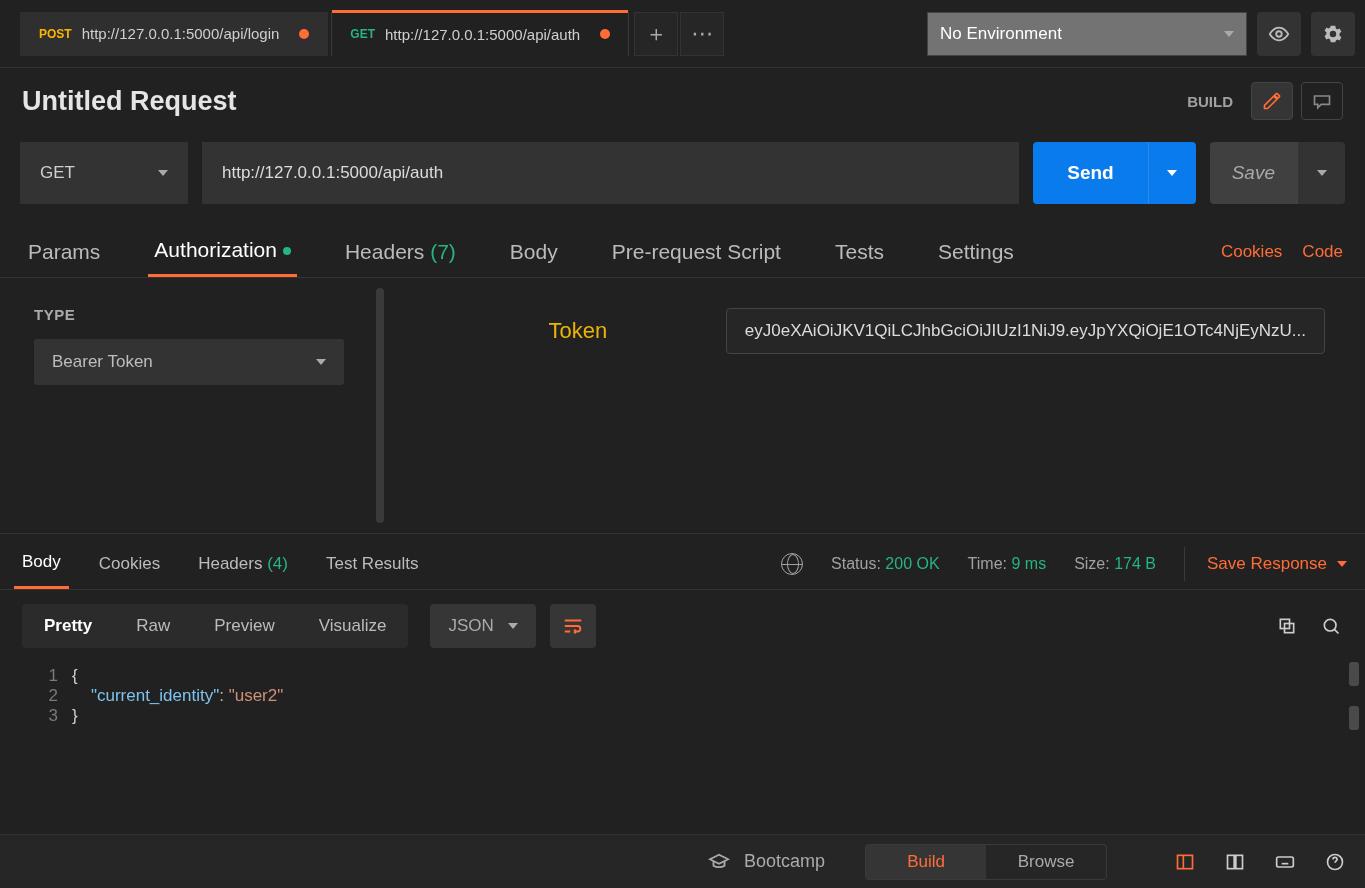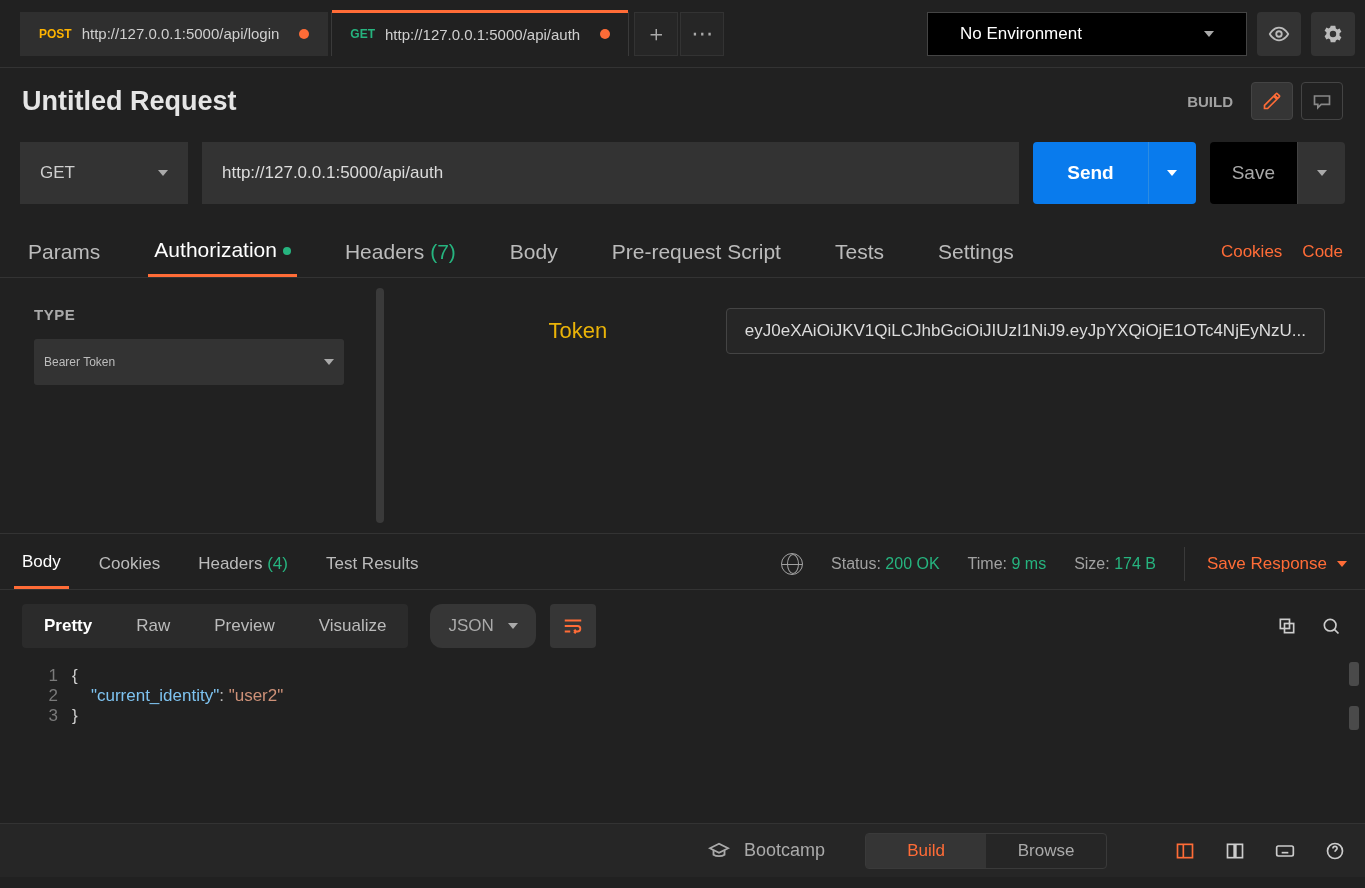--- a/index.html
+++ b/index.html
@@ -9,89 +9,89 @@
   .tabs { display: flex; align-items: center; margin-left: 20px; }
   .tab { height: 44px; background: #2f2f2f; border: 1px solid #3a3a3a; border-bottom: none; display: flex; align-items: center; padding: 0 18px; font-size: 15px; margin-right: 3px; position: relative; cursor: pointer; }
   .tab.inactive { border: 1px solid transparent; }
   .tab.active { background: #212121; border-color: #3a3a3a; }
   .tab.active::before { content: ''; position: absolute; top: -3px; left: 0; right: 0; height: 3px; background: #ff6c37; }
   .method-post { color: #ffb400; font-weight: bold; font-size: 12px; margin-right: 10px; }
   .method-get { color: #26b47f; font-weight: bold; font-size: 12px; margin-right: 10px; }
   .tab .dot { width: 10px; height: 10px; border-radius: 50%; background: #ff6c37; margin-left: 20px; }
   .tab-icon-btn { width: 44px; height: 44px; display: flex; align-items: center; justify-content: center; background: #262626; border: 1px solid #333; margin-left: 2px; color: #aaa; font-size: 22px; cursor: pointer; }
   .top-right { margin-left: auto; display: flex; align-items: center; gap: 10px; padding-right: 10px; }
-  .env-select { width: 320px; height: 44px; background: #000000; border: 1px solid #444; display: flex; align-items: center; justify-content: space-between; padding: 0 32px; font-size: 17px; color: #fff; cursor: pointer; }
+  .env-select { width: 320px; height: 44px; background: #737373; border: 1px solid #444; display: flex; align-items: center; justify-content: space-between; padding: 0 12px; font-size: 17px; color: #fff; cursor: pointer; }
   .icon-btn-top { width: 44px; height: 44px; background: #333; display: flex; align-items: center; justify-content: center; border-radius: 4px; cursor: pointer; }
   
   .title-row { display: flex; align-items: center; padding: 14px 22px 8px 22px; }
   .title { font-size: 27px; color: #e5e5e5; font-weight: 600; }
   .title-right { margin-left: auto; display: flex; align-items: center; gap: 8px; }
   .build-text { color: #a1a1a1; font-size: 15px; font-weight: 600; margin-right: 10px; }
   .icon-sq { width: 42px; height: 38px; border: 1px solid #444; border-radius: 4px; display: flex; align-items: center; justify-content: center; cursor: pointer; }
   .icon-sq.selected { background: #353535; }
   
   .url-row { display: flex; gap: 14px; padding: 14px 20px; }
   .method-select { width: 168px; height: 62px; background: #333; display: flex; align-items: center; justify-content: space-between; padding: 0 20px; font-size: 17px; cursor: pointer; }
   .url-input { flex: 1; height: 62px; background: #333; padding: 0 20px; font-size: 17px; display: flex; align-items: center; color: #dcdcdc; }
   .send-btn { display: flex; height: 62px; }
   .send-main { background: #097bed; color: #fff; font-size: 19px; font-weight: 600; padding: 0 34px; display: flex; align-items: center; border-radius: 4px 0 0 4px; cursor: pointer; }
   .send-caret { width: 48px; background: #097bed; border-left: 1px solid #2c8ce2; display: flex; align-items: center; justify-content: center; border-radius: 0 4px 4px 0; cursor: pointer; }
   .save-btn { display: flex; height: 62px; }
-  .save-main { background: #000000; color: #a8a8a8; font-size: 19px; padding: 8px 22px; display: flex; align-items: center; border-radius: 4px 0 0 4px; cursor: pointer; }
+  .save-main { background: #404040; color: #a8a8a8; font-size: 19px; padding: 8px 22px; display: flex; align-items: center; border-radius: 4px 0 0 4px; cursor: pointer; font-style: italic; }
   .save-caret { width: 48px; background: #333; border-left: 1px solid #424242; display: flex; align-items: center; justify-content: center; border-radius: 0 4px 4px 0; cursor: pointer; }
   
   .req-tabs { display: flex; align-items: center; padding: 8px 22px 0 22px; border-bottom: 1px solid #333; }
   .req-tab { padding: 12px 6px; margin-right: 42px; font-size: 21px; color: #bbb; cursor: pointer; }
   .req-tab.active { color: #fff; border-bottom: 3px solid #ff6c37; }
   .green-dot { display: inline-block; width: 8px; height: 8px; background: #26b47f; border-radius: 50%; margin-left: 6px; vertical-align: middle; }
   .count { color: #26b47f; }
   .req-tabs-right { margin-left: auto; display: flex; gap: 20px; }
   .link-orange { color: #ff6c37; font-size: 17px; cursor: pointer; }
   
   .auth-panels { display: flex; height: 256px; border-bottom: 1px solid #333; }
   .auth-left { width: 396px; padding: 28px 34px; position: relative; }
   .auth-left::after { content: ''; position: absolute; right: 6px; top: 10px; bottom: 10px; width: 8px; background: #3a3a3a; border-radius: 4px; }
   .type-label { color: #aaa; font-size: 15px; font-weight: 600; letter-spacing: 0.5px; }
-  .type-select { margin-top: 16px; width: 310px; height: 46px; background: #333; display: flex; align-items: center; justify-content: space-between; padding: 0 10px; color: #bdbdbd; font-size: 12px; cursor: pointer; border-radius: 3px; }
+  .type-select { margin-top: 16px; width: 310px; height: 46px; background: #333; display: flex; align-items: center; justify-content: space-between; padding: 0 18px; color: #bdbdbd; font-size: 17px; cursor: pointer; border-radius: 3px; }
   .auth-desc { margin-top: 26px; color: #bdbdbd; font-size: 17px; line-height: 1.6; width: 310px; }
   .auth-right { flex: 1; padding: 30px 40px; display: flex; }
   .token-label { width: 296px; color: #eab308; font-size: 22px; padding-top: 10px; text-align: center; }
   .token-input { flex: 1; height: 46px; background: #262626; border: 1px solid #444; border-radius: 4px; padding: 0 18px; color: #dcdcdc; font-size: 17px; display: flex; align-items: center; overflow: hidden; white-space: nowrap; }
   
   .resp-tabs { display: flex; align-items: center; padding: 4px 18px 0 14px; border-bottom: 1px solid #333; }
   .resp-tab { padding: 14px 8px; margin-right: 22px; font-size: 17px; color: #bbb; cursor: pointer; }
   .resp-tab.active { color: #fff; border-bottom: 3px solid #ff6c37; }
   .resp-meta { margin-left: auto; display: flex; align-items: center; gap: 28px; font-size: 16px; }
   .meta-label { color: #a1a1a1; }
   .meta-value { color: #26b47f; }
   .save-response { color: #ff6c37; font-size: 17px; display: flex; align-items: center; gap: 10px; cursor: pointer; border-left: 1px solid #3a3a3a; padding-left: 22px; height: 34px; }
   .globe-icon { width: 22px; height: 22px; border: 1.5px solid #a1a1a1; border-radius: 50%; position: relative; }
   .globe-icon::before { content:''; position:absolute; left:0; right:0; top:50%; border-top:1.5px solid #a1a1a1; }
   .globe-icon::after { content:''; position:absolute; left:50%; top:0; bottom:0; width:10px; margin-left:-5px; border:1.5px solid #a1a1a1; border-radius:50%; }
   
   .format-row { display: flex; align-items: center; padding: 14px 22px; gap: 0px; }
   .format-tabs { display: flex; background: #2b2b2b; border-radius: 4px; }
   .format-tab { padding: 12px 22px; font-size: 17px; color: #bbb; cursor: pointer; }
   .format-tab.active { color: #fff; font-weight: 600; }
-  .lang-select { margin-left: 22px; height: 44px; background: #363636; display: flex; align-items: center; gap: 14px; padding: 0 18px; color: #aaa; font-size: 17px; border-radius: 12px; cursor: pointer; }
+  .lang-select { margin-left: 22px; height: 44px; background: #363636; display: flex; align-items: center; gap: 14px; padding: 0 18px; color: #aaa; font-size: 17px; border-radius: 4px; cursor: pointer; }
   .wrap-btn { margin-left: 14px; width: 46px; height: 44px; background: #363636; display: flex; align-items: center; justify-content: center; border-radius: 4px; cursor: pointer; }
   .format-right { margin-left: auto; display: flex; gap: 20px; }
   .tool-icon { width: 24px; height: 24px; color: #ccc; cursor: pointer; display:flex; align-items:center; justify-content:center; }
   
   .code-body { padding: 4px 0 0 34px; font-family: Consolas, Menlo, monospace; font-size: 17px; position:relative; }
   .code-body .scrollb { position:absolute; right:6px; width:10px; height:24px; background:#4a4a4a; border-radius:3px; }
   .code-line { display: flex; }
   .lineno { width: 38px; color: #7a7a7a; text-align: right; padding-right: 14px; }
   .code { white-space: pre; }
   .brace { color:#cfcfcf; }
   .key { color: #7ec3f0; }
   .str { color: #ce9178; }
   .punct { color: #bbb; }
   
-  .footer { position: absolute; left:0; right:0; bottom:11px; height: 54px; background: #262626; border-top: 1px solid #333; display: flex; align-items: center; padding: 8px 18px; }
+  .footer { position: absolute; left:0; right:0; bottom:0; height: 54px; background: #262626; border-top: 1px solid #333; display: flex; align-items: center; padding: 8px 18px; }
   .foot-left { display:flex; align-items:center; gap:14px; margin-left: 690px; color:#aaa; font-size:18px; cursor:pointer; }
   .toggle-group { margin-left: 40px; display: flex; border: 1px solid #3a3a3a; border-radius: 4px; height: 36px; }
   .toggle-btn { width: 120px; display: flex; align-items: center; justify-content: center; font-size: 17px; cursor:pointer; }
   .toggle-btn.active { background: #353535; color: #ff6c37; }
   .toggle-btn.inactive { color: #aaa; }
   .foot-icons { margin-left: auto; display: flex; gap: 26px; align-items:center; }
   .caret-down { width:0; height:0; border-left:5px solid transparent; border-right:5px solid transparent; border-top:6px solid #aaa; }
   .caret-down.white { border-top-color:#fff; }
   .caret-down.orange { border-top-color:#ff6c37; }
 </style>

